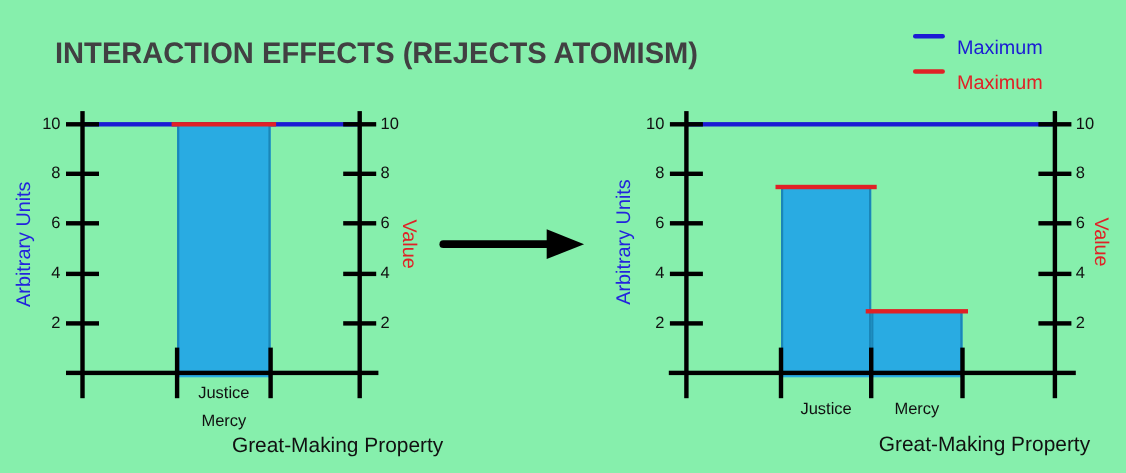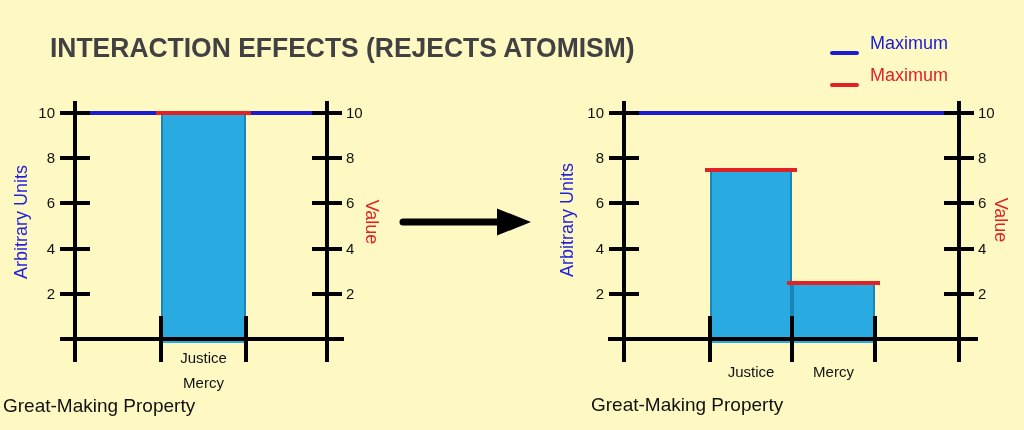--- a/index.html
+++ b/index.html
@@ -1,35 +1,35 @@
 <!DOCTYPE html>
 <html><head>
 <meta charset="utf-8">
 <style>
   html,body{margin:0;padding:0;background:#ffffff;}
   #canvas{
-    position:relative;width:1024px;height:430px;background:#fef9c3;
+    position:relative;width:1024px;height:430px;background:#86efac;
     font-family:"Liberation Sans", sans-serif;overflow:hidden;
   }
   #figure-title{
     position:absolute;left:50px;top:33px;margin:0;
     font-size:27px;font-weight:bold;letter-spacing:0px;white-space:nowrap;
     transform:scaleX(0.98);transform-origin:0 0;
   }
   #legend{position:absolute;left:830px;top:31px;}
-  .legend-row{display:flex;align-items:flex-end;height:24px;margin-bottom:8px;}
+  .legend-row{display:flex;align-items:flex-start;height:24px;margin-bottom:8px;}
   .legend-line{display:inline-block;width:29px;height:4px;border-radius:2px;margin-right:11px;}
   .legend-label{font-size:18px;line-height:24px;white-space:nowrap;}
   .abs{position:absolute;}
   .ticklabel{font-size:15px;color:#111111;line-height:18px;}
   .t-right{text-align:right;}
   .t-left{text-align:left;}
   .catlabels{text-align:center;font-size:15px;color:#111111;line-height:25px;}
   .ylabel{text-align:center;font-size:18px;height:24px;line-height:24px;white-space:nowrap;}
-  .xlabel{text-align:left;font-size:19px;white-space:nowrap;}
+  .xlabel{text-align:right;font-size:19px;white-space:nowrap;}
   #arrow{position:absolute;left:397px;top:203px;}
 </style>
 </head>
 <body>
 
 <div id="canvas">
 
   <h1 id="figure-title" style="color: rgb(65, 64, 66);">INTERACTION EFFECTS (REJECTS ATOMISM)</h1>
 
   <div id="legend">

